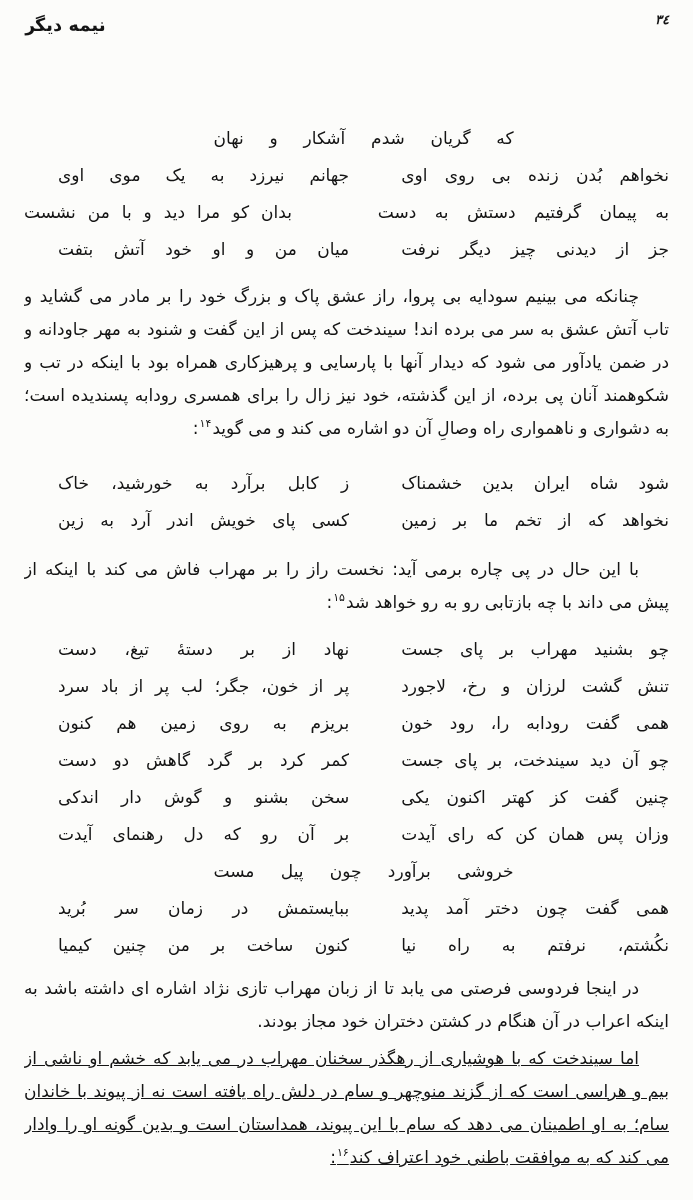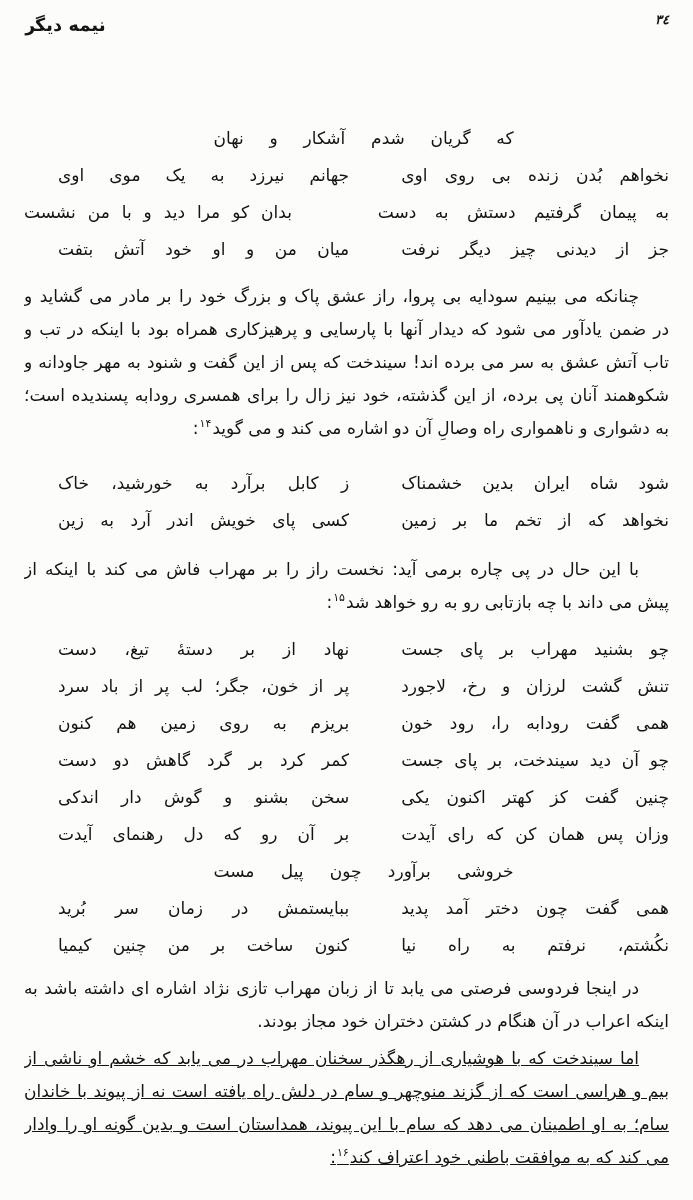--- a/index.html
+++ b/index.html
@@ -68,22 +68,22 @@
         <div class="hemi hemi-r">بدان کو مرا دید و با من نشست</div>
       </div>
       <div class="couplet">
         <div class="hemi hemi-r">جز از دیدنی چیز دیگر نرفت</div>
         <div class="hemi hemi-l">میان من و او خود آتش بتفت</div>
       </div>
     </div>
 
   <div class="para para-1">
       <div class="pline first"><span>چنانکه می بینیم سودایه بی پروا، راز عشق پاک و بزرگ خود را بر مادر می گشاید و</span></div>
+      <div class="pline"><span>تاب آتش عشق به سر می برده اند! سیندخت که پس از این گفت و شنود به مهر جاودانه و</span></div>
       <div class="pline"><span>در ضمن یادآور می شود که دیدار آنها با پارسایی و پرهیزکاری همراه بود با اینکه در تب و</span></div>
-      <div class="pline"><span>تاب آتش عشق به سر می برده اند! سیندخت که پس از این گفت و شنود به مهر جاودانه و</span></div>
       <div class="pline"><span>شکوهمند آنان پی برده، از این گذشته، خود نیز زال را برای همسری رودابه پسندیده است؛</span></div>
       <div class="pline last"><span>به دشواری و ناهمواری راه وصالِ آن دو اشاره می کند و می گوید</span><sup class="fn">۱۴</sup><span>:</span></div>
     </div>
 
   <div class="poem poem-2">
       <div class="couplet">
         <div class="hemi hemi-r">شود شاه ایران بدین خشمناک</div>
         <div class="hemi hemi-l">ز کابل برآرد به خورشید، خاک</div>
       </div>
       <div class="couplet">

